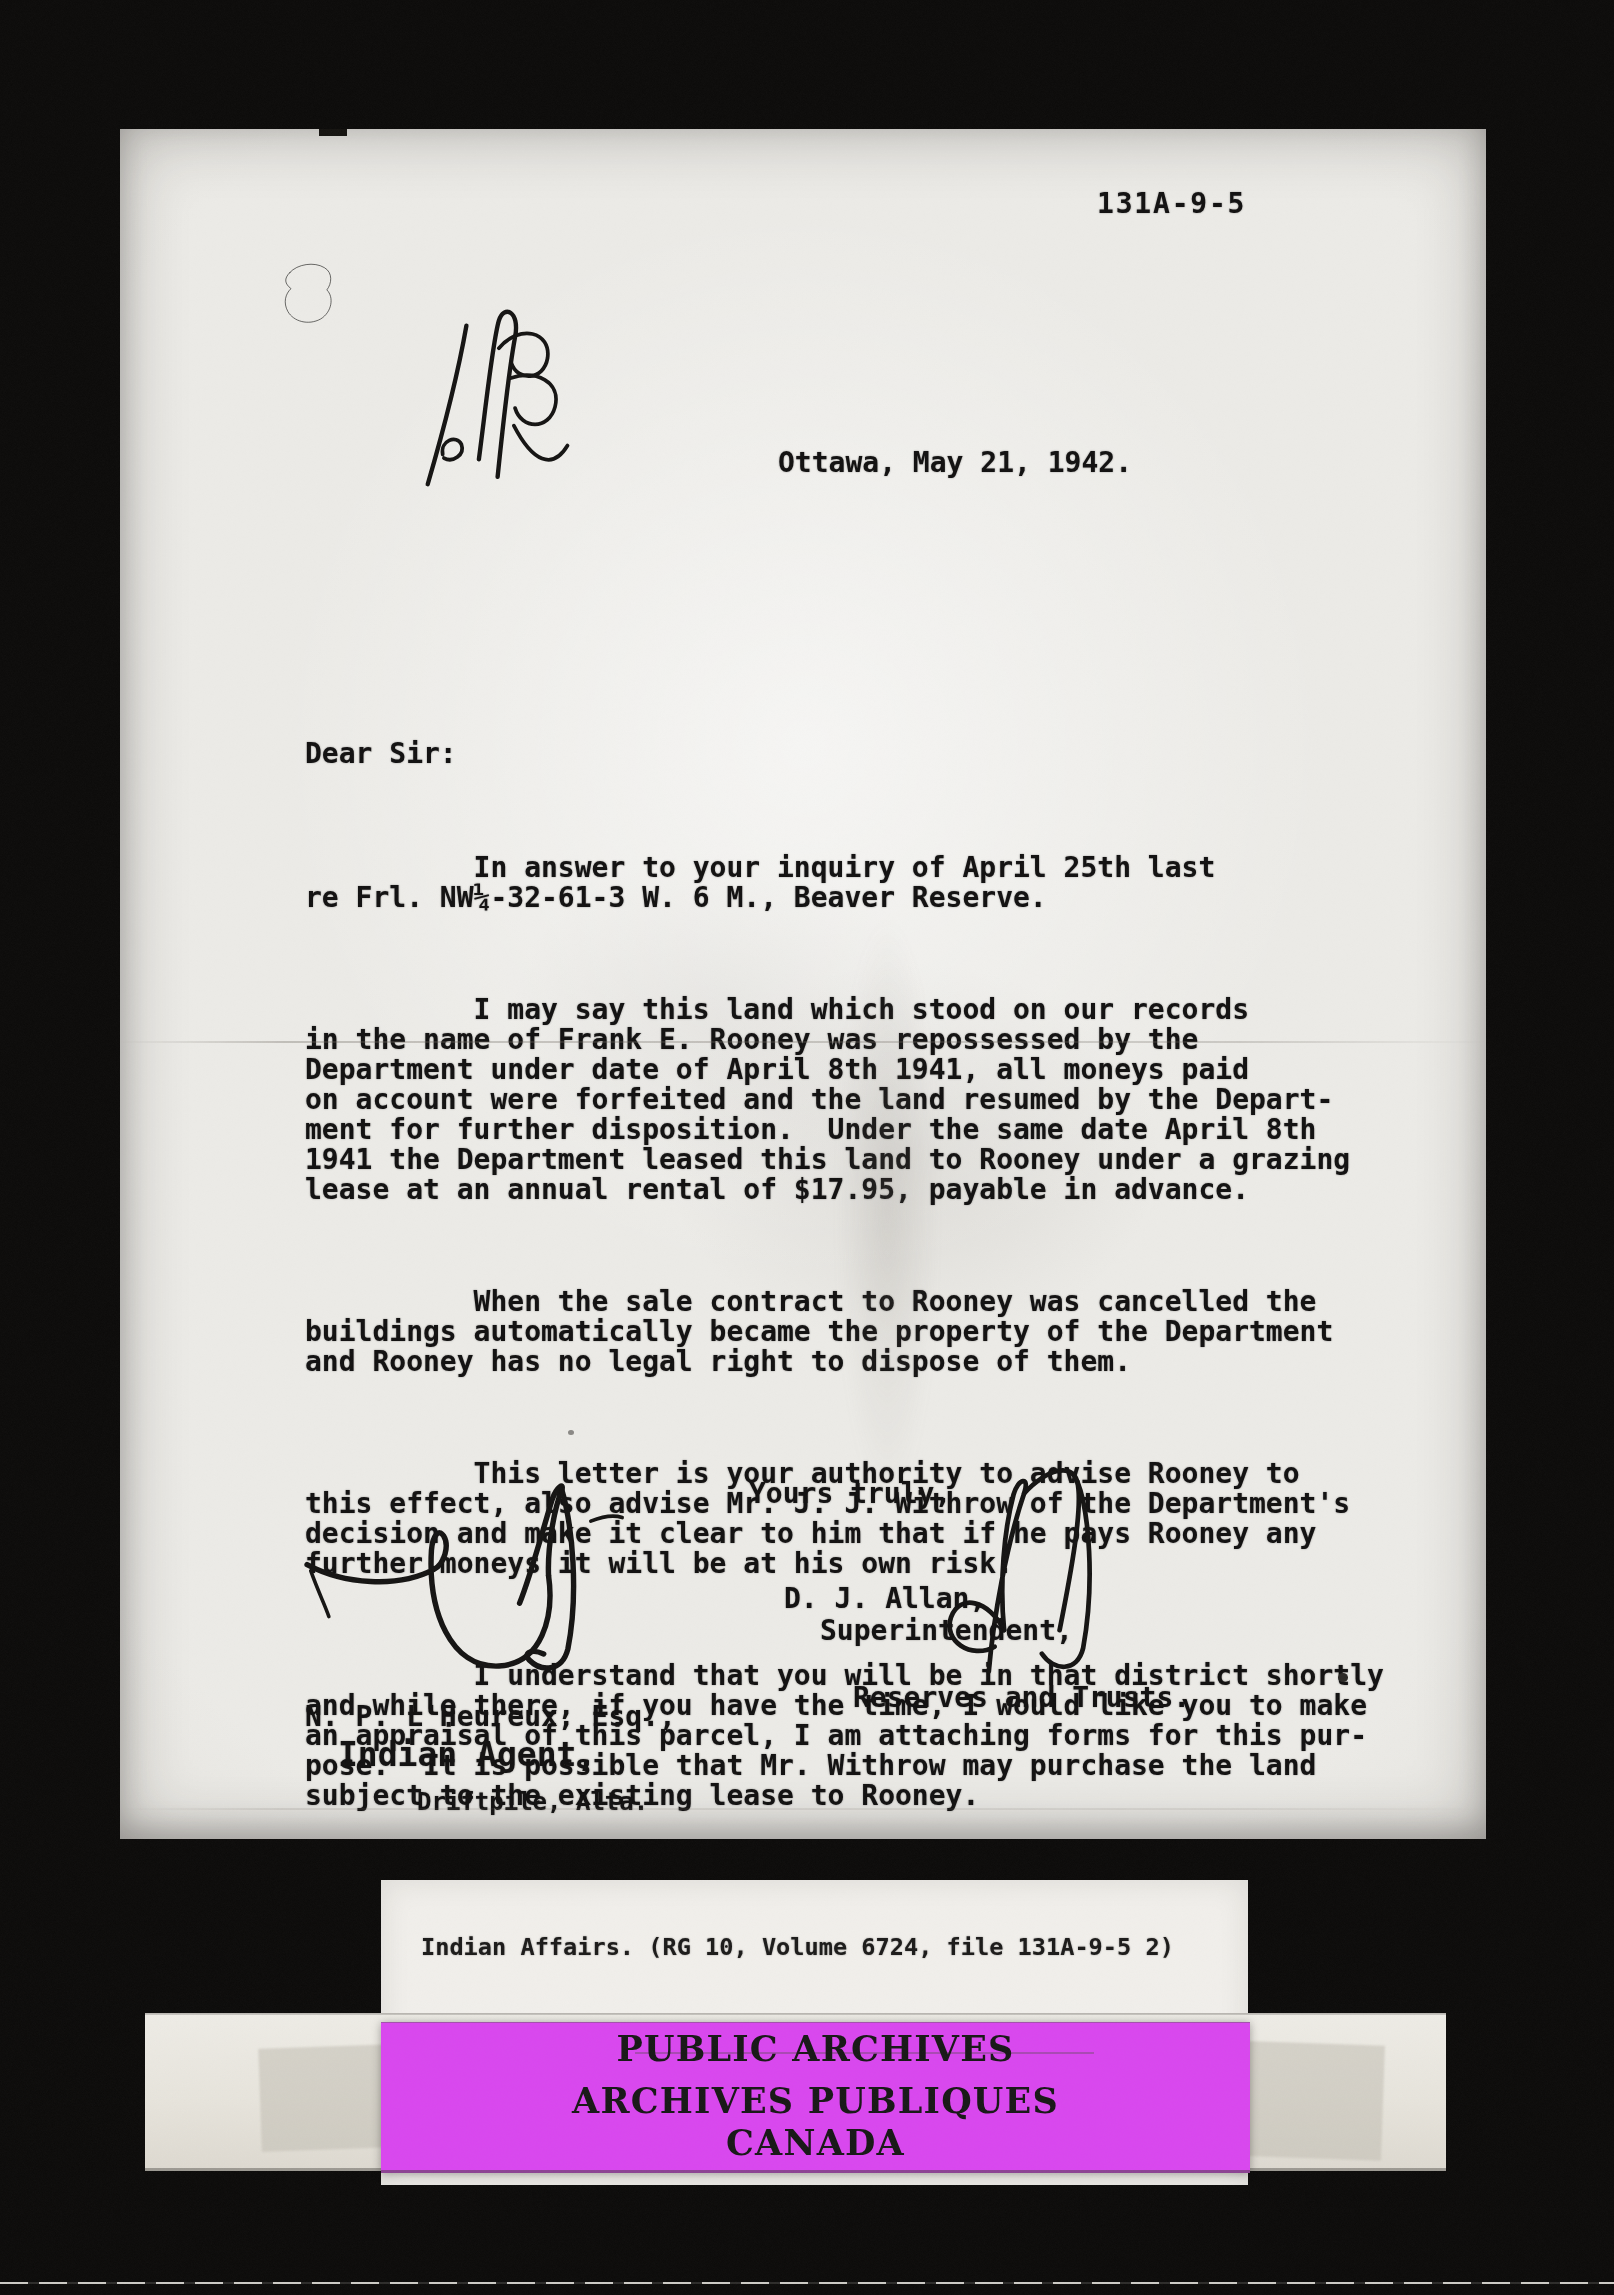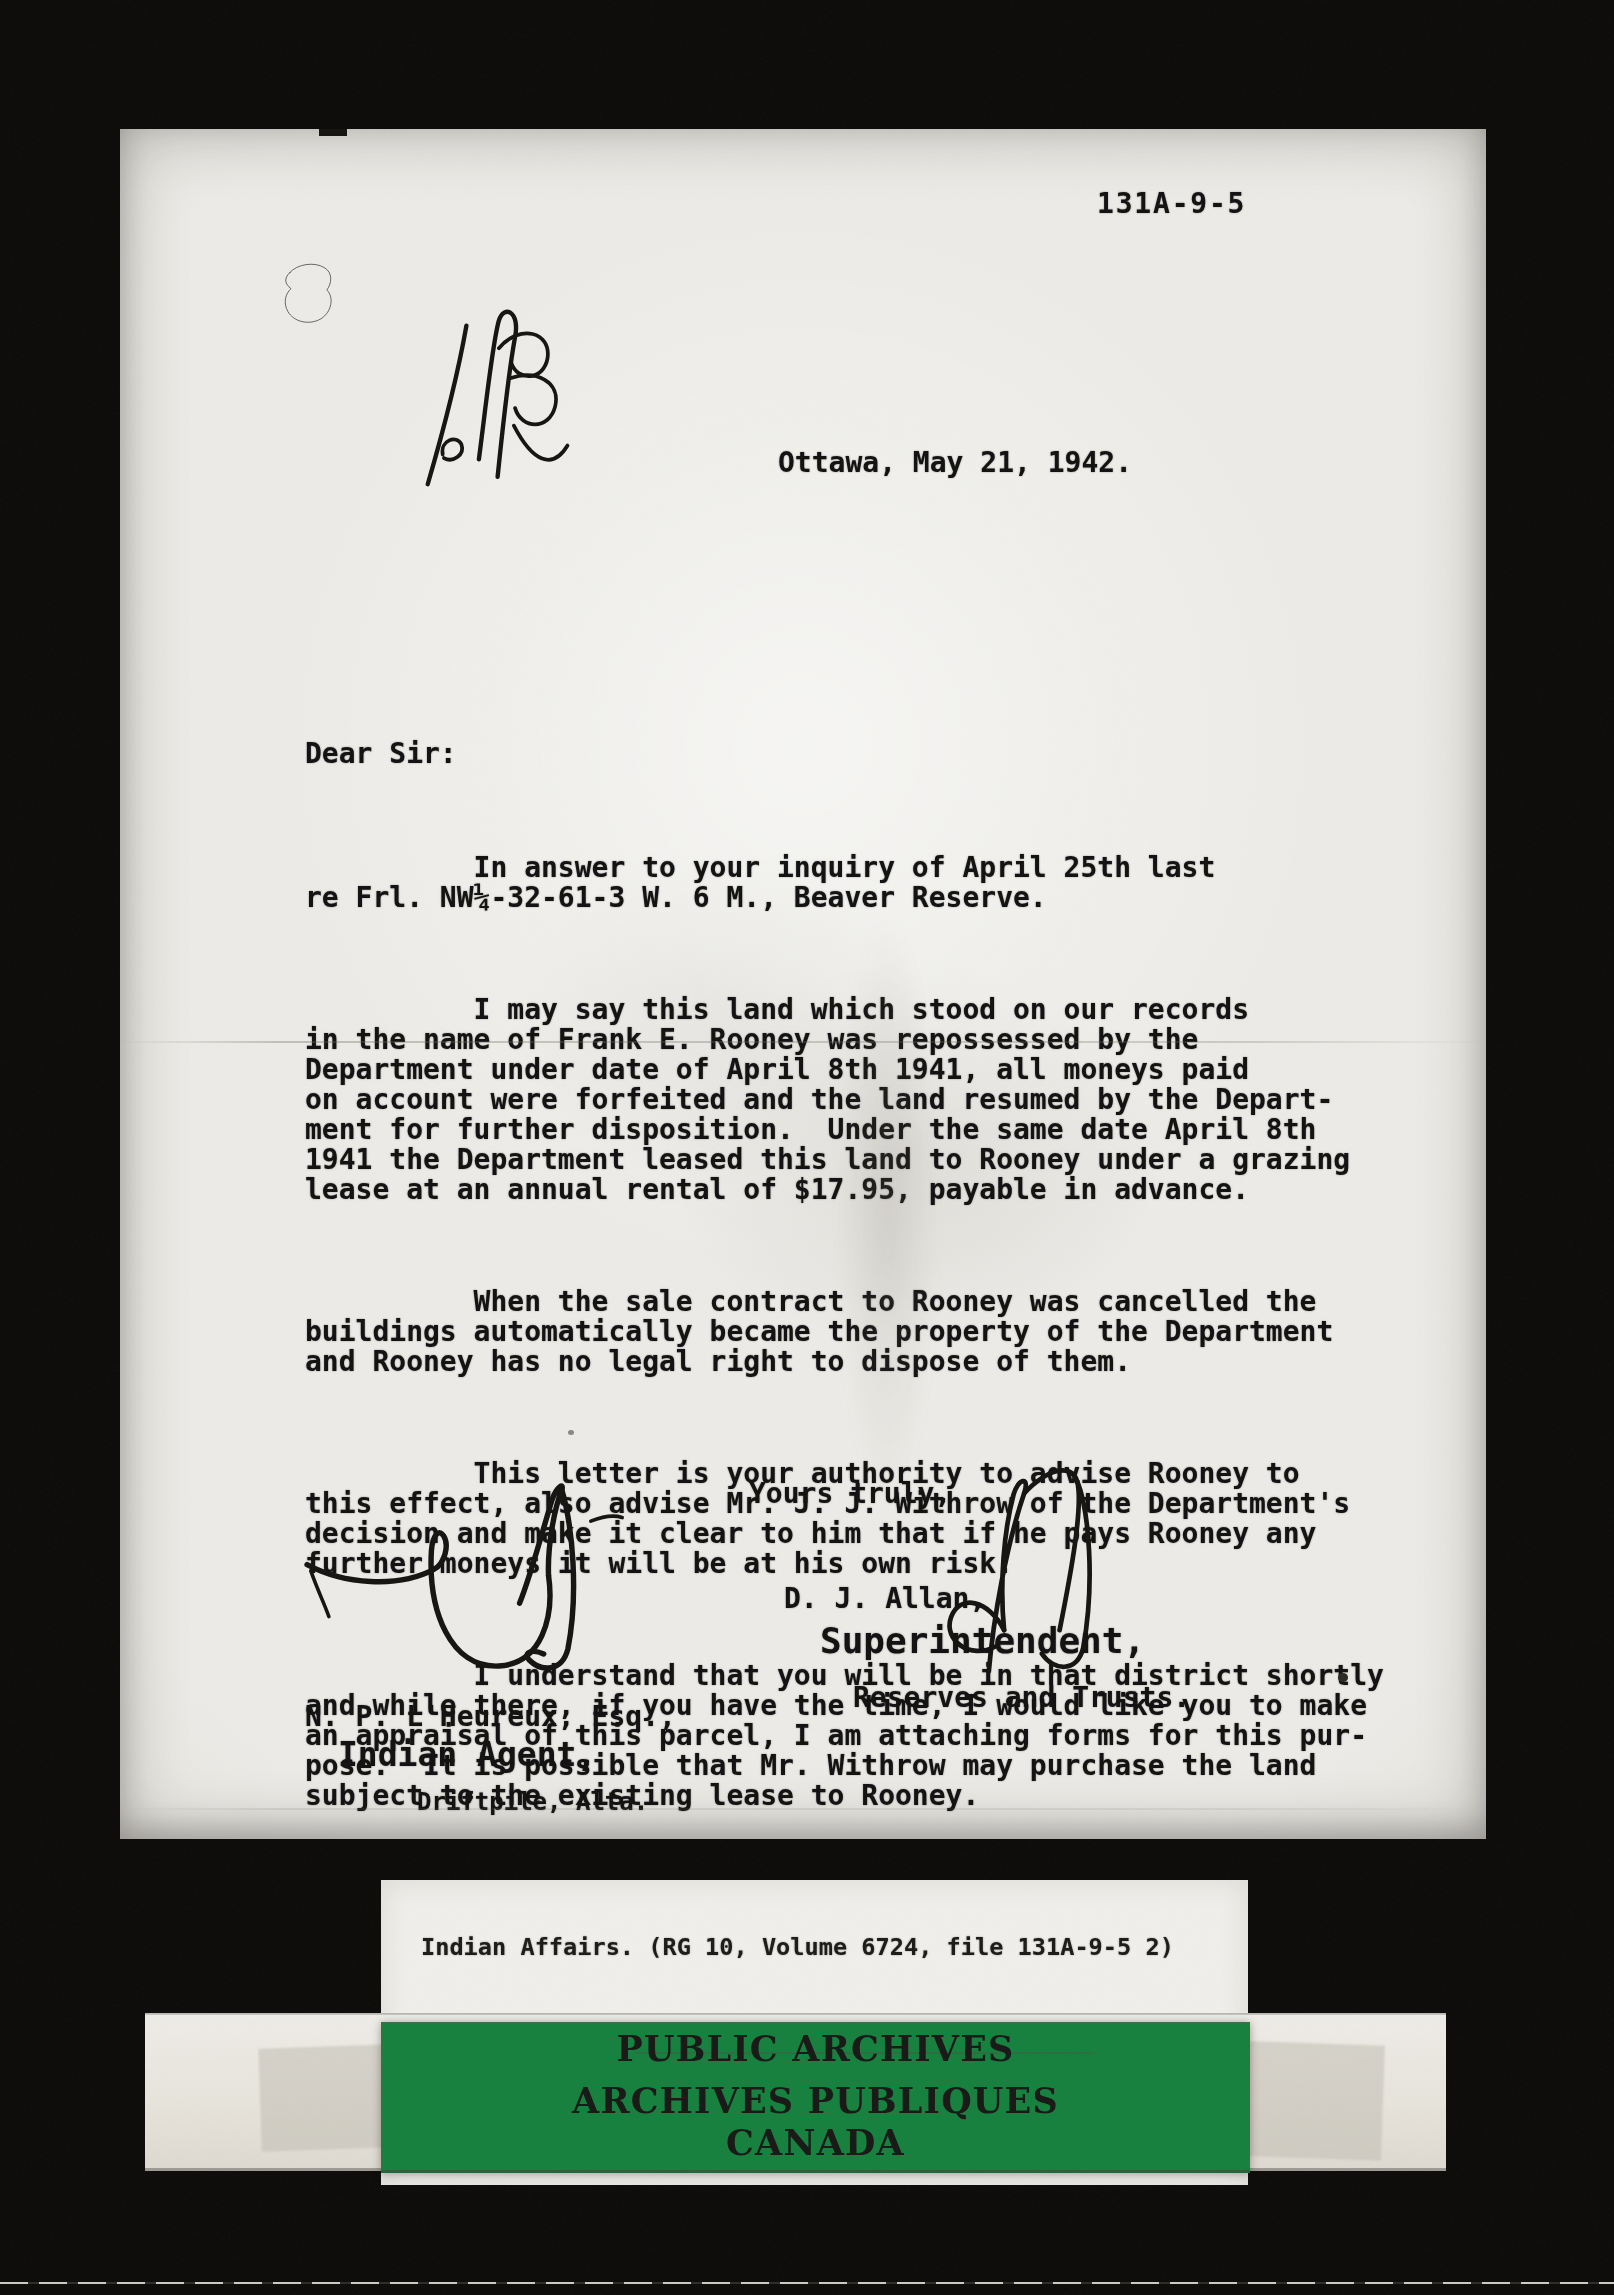--- a/index.html
+++ b/index.html
@@ -15,21 +15,21 @@
         box-shadow: inset 0 0 66px rgba(35,33,30,.30), inset 0 -11px 27px rgba(35,33,30,.22);}
   .typed{position:absolute;font-weight:700;color:#111010;filter:blur(0.5px);
          text-shadow:0 0 1.8px rgba(15,14,13,.45);white-space:pre;}
   .file-number{left:977px;top:58px;font-size:28px;letter-spacing:1.8px;filter:blur(0.7px);}
   .dateline{left:658px;top:317px;font-size:28px;}
   .letter-body{left:185px;top:550px;width:1166px;font-size:28px;line-height:30px;}
   .letter-body .salutation{margin-bottom:24px;}
   .letter-body .para{margin-bottom:22px;}
   .closing{left:629px;top:1348px;font-size:28px;}
   .signer-1{left:664px;top:1453px;font-size:28px;}
-  .signer-2{left:700px;top:1485px;font-size:36px;margin-top:6px;}
+  .signer-2{left:700px;top:1485px;font-size:28px;}
   .signer-3{left:733px;top:1552px;font-size:28px;}
   .recip-1{left:185px;top:1571px;font-size:28px;}
   .recip-2{left:218px;top:1606px;font-size:33px;}
   .recip-3{left:297px;top:1659px;font-size:24px;}
   
   .crease{position:absolute;left:0;width:100%;height:2.4px;filter:blur(0.7px);
           background:linear-gradient(90deg, rgba(110,104,96,0) 0%, rgba(110,104,96,.34) 12%, rgba(110,104,96,.26) 82%, rgba(110,104,96,0) 100%);}
   .crease.c1{top:912px;}
   .crease.c2{top:1679px;opacity:.45;}
   .smudge{position:absolute;left:701px;top:689px;width:133px;height:785px;filter:blur(6px);
@@ -41,21 +41,21 @@
   
   .cite-card{position:absolute;left:381px;top:1880px;width:867px;height:305px;background:#f1efeb;
              box-shadow:inset 0 0 30px rgba(40,38,34,.10);}
   .citation{left:40px;top:53px;font-size:23.6px;line-height:28px;filter:blur(0.2px);color:#1b1a19;}
   .band{position:absolute;left:145px;top:2013px;width:1301px;height:158px;
         background:linear-gradient(180deg,#eeece6 0%,#e7e4dc 55%,#ddd9d0 100%);
         box-shadow:inset 0 1.8px 0 rgba(90,86,80,.35), inset 0 -3px 0 rgba(60,58,53,.4);}
   .tape{position:absolute;background:rgba(193,189,179,.55);filter:blur(1.2px);}
   .tape-left{left:115px;top:33px;width:163px;height:103px;transform:rotate(-2deg);}
   .tape-right{left:1081px;top:30px;width:157px;height:115px;transform:rotate(2deg);}
-  .stamp-label{position:absolute;left:381px;top:2022px;width:869px;height:147px;background:#15803d;
+  .stamp-label{position:absolute;left:381px;top:2022px;width:869px;height:147px;background:#d946ef;
                border-top:1.8px solid rgba(100,96,90,.45);border-bottom:3.6px solid rgba(66,63,58,.5);
                text-align:center;box-shadow:0 1.2px 8.5px rgba(0,0,0,.35);}
   .stamp-scuff{position:absolute;left:254px;top:29px;width:459px;height:1.8px;background:rgba(80,76,70,.35);filter:blur(0.6px);}
   .stamp-text{font-family:"DejaVu Serif","Liberation Serif",serif;font-weight:700;color:#171716;
               font-size:35px;line-height:42px;letter-spacing:1.2px;filter:blur(0.2px);margin-top:4.8px;}
   .film-line{position:absolute;left:0;top:2282px;width:100%;height:2.4px;
              background:repeating-linear-gradient(90deg, rgba(238,236,230,.85) 0 28px, rgba(238,236,230,.15) 28px 39px);}
   .grain{position:absolute;left:0;top:0;width:100%;height:100%;pointer-events:none;}
 </style>
 </head>

